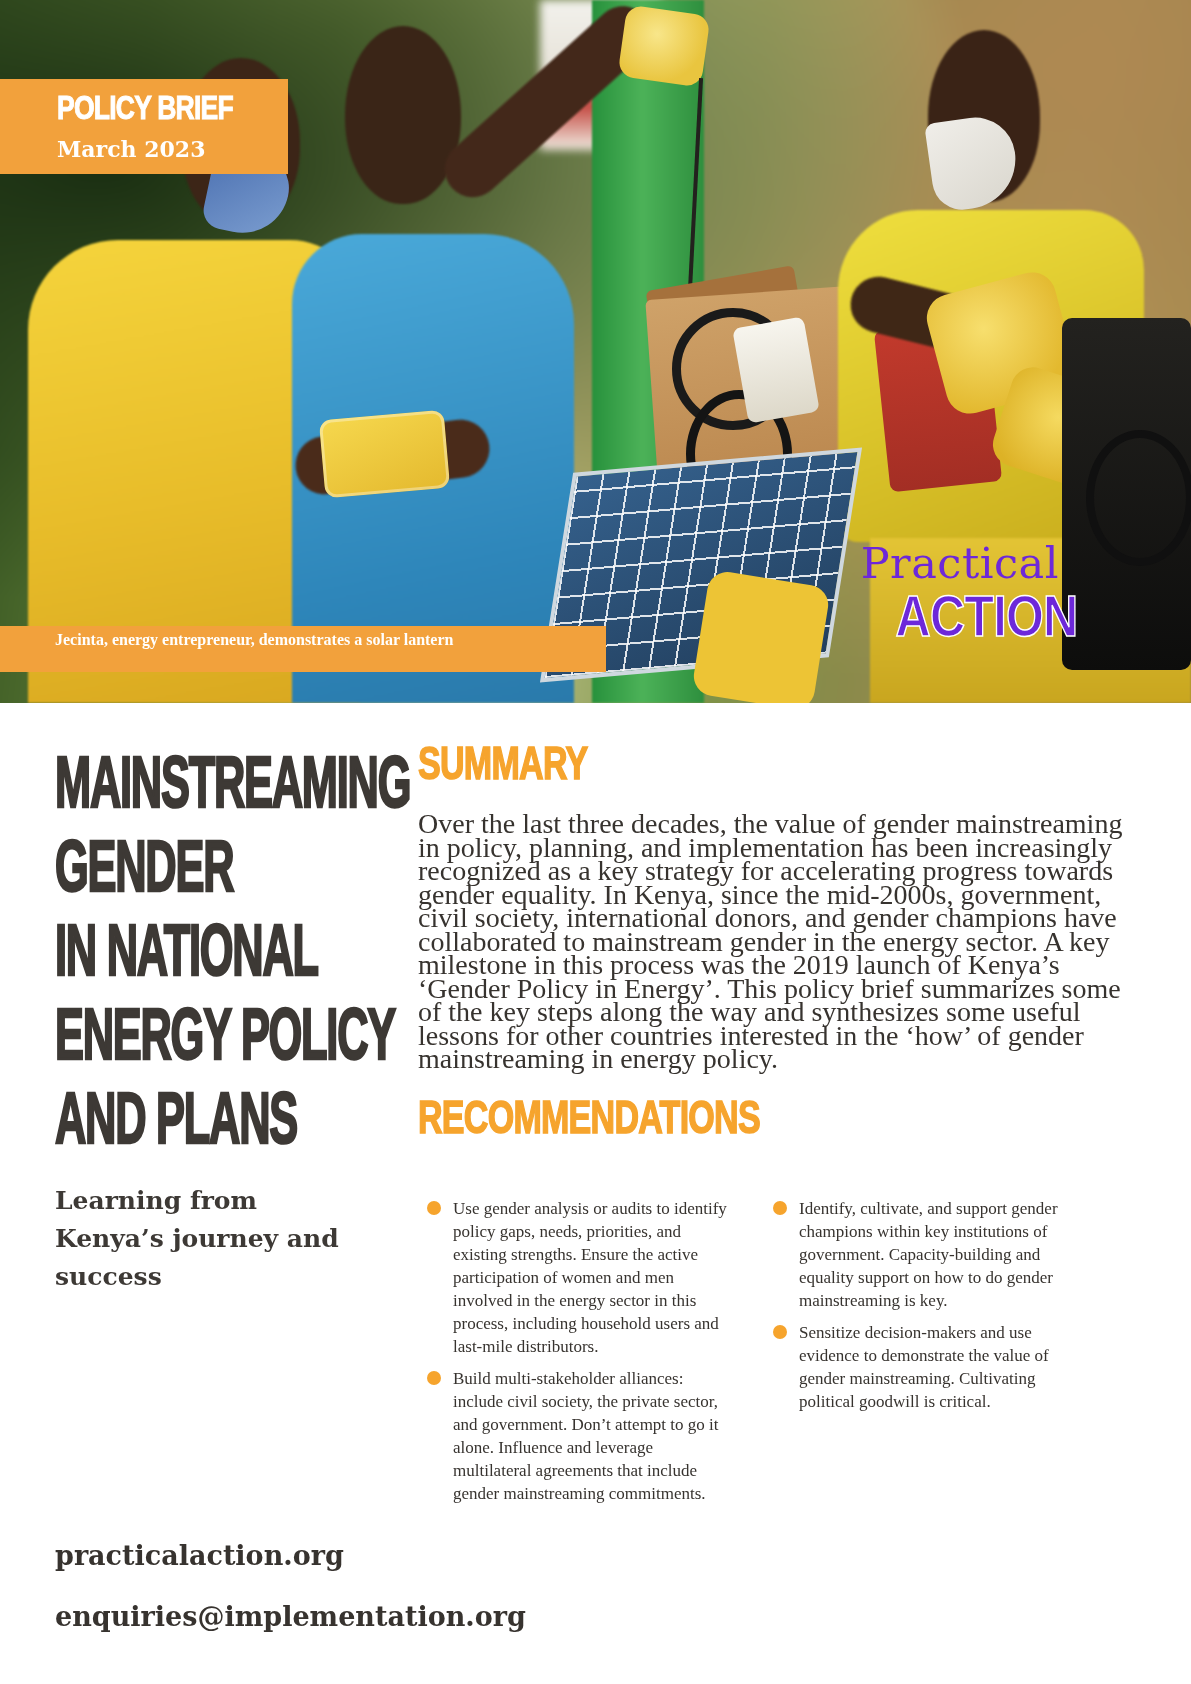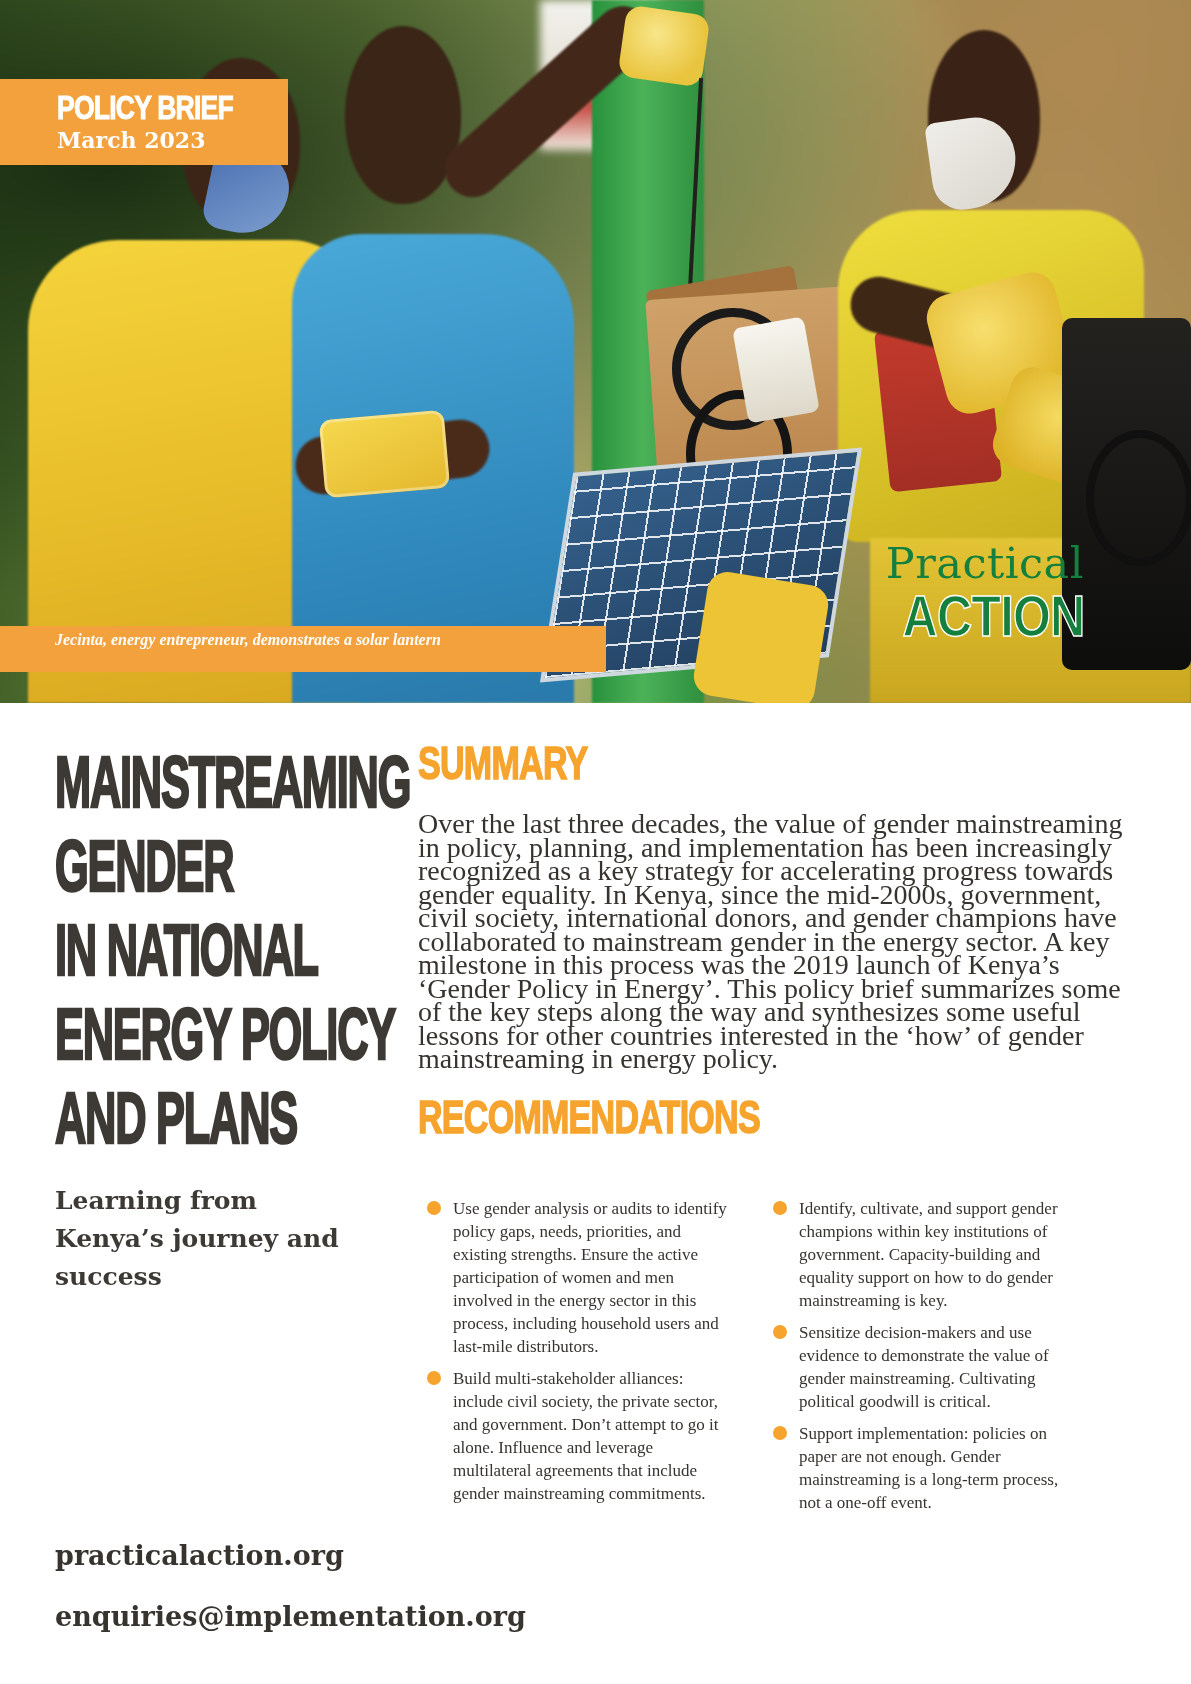--- a/index.html
+++ b/index.html
@@ -54,31 +54,31 @@
   .ph-crate{left:870px;top:538px;width:321px;height:165px;filter:blur(1px);background:linear-gradient(180deg,#e3c435,#c9a61f);}
   .ph-lantern-b{left:700px;top:578px;width:122px;height:125px;background:#edc435;border-radius:20px;transform:rotate(9deg);}
   .ph-device-right{left:1062px;top:318px;width:129px;height:352px;background:linear-gradient(180deg,#23221f,#0d0d0c);border-radius:10px;}
   .ph-coil-right{left:1086px;top:430px;width:92px;height:120px;border:8px solid #101010;border-radius:50%;}
 
   
   .badge{position:absolute;left:0;top:79px;width:288px;box-sizing:border-box;
          padding:10px 8px 12px 57px;background:var(--orange,#F2A13C);color:#fff;}
   .badge-title{font-family:"Liberation Sans",sans-serif;font-weight:700;font-size:34px;line-height:36px;
          letter-spacing:-1px;transform:scaleX(.78);transform-origin:left;white-space:nowrap;-webkit-text-stroke:1px #fff;}
-  .badge-date{font-family:"DejaVu Serif",serif;font-weight:700;font-size:22px;line-height:26px;margin-top:2px;}
+  .badge-date{font-family:"DejaVu Serif",serif;font-weight:700;font-size:22px;line-height:26px;margin-top:11px;}
 
-  .logo{position:absolute;right:107px;top:542px;text-align:right;color:#15803d;line-height:1;}
+  .logo{position:absolute;right:114px;top:542px;color:#6d28d9;line-height:1;}
   .logo-practical{font-family:"DejaVu Serif",serif;font-size:43px;letter-spacing:.5px;}
   .logo-action{font-family:"Liberation Sans",sans-serif;font-weight:700;font-size:58px;letter-spacing:-1px;
          transform:scaleX(.84);transform-origin:right top;margin-top:2px;-webkit-text-stroke:1.5px #fff;}
 
   .caption{position:absolute;left:0;top:626px;width:606px;height:46px;box-sizing:border-box;
          background:var(--orange,#F2A13C);color:#fff;padding:4px 0 0 55px;}
   .caption div{font-size:16px;line-height:19px;}
-  .caption .c1{font-weight:700;font-style:italic;}
+  .caption .c1{font-weight:700;}
 
   
   .title{position:absolute;left:55px;top:742px;color:var(--titlegray,#3D3935);}
   .title-line{font-family:"Liberation Sans",sans-serif;font-weight:700;font-size:70px;height:84px;
          letter-spacing:-2px;white-space:nowrap;transform:scale(.62,1.02);transform-origin:left top;
          -webkit-text-stroke:2.5px var(--titlegray,#3D3935);}
   .subtitle{position:absolute;left:55px;top:1182px;width:312px;font-family:"DejaVu Serif",serif;
          font-weight:700;font-size:25px;line-height:38px;color:var(--titlegray,#3D3935);}
 
   .sec-heading{font-family:"Liberation Sans",sans-serif;font-weight:700;font-size:46px;letter-spacing:-1px;
@@ -180,24 +180,20 @@
 
   <ul class="rec-col rec-col2">
     <li class="rec-item">
       <span class="dot"></span>
       <span>Identify, cultivate, and support gender champions within key institutions of government. Capacity-building and equality support on how to do gender mainstreaming is key.</span>
     </li>
     <li class="rec-item">
       <span class="dot"></span>
       <span>Sensitize decision-makers and use evidence to demonstrate the value of gender mainstreaming. Cultivating political goodwill is critical.</span>
     </li>
-    <li class="rec-item">
-      <span class="dot"></span>
-      <span>Support implementation: policies on paper are not enough. Gender mainstreaming is a long-term process, not a one-off event.</span>
-    </li>
   </ul>
 
   <div class="footer">
     <a>practicalaction.org</a>
     <a>enquiries@implementation.org</a>
   </div>
 
 </div>
 
 </body></html>

